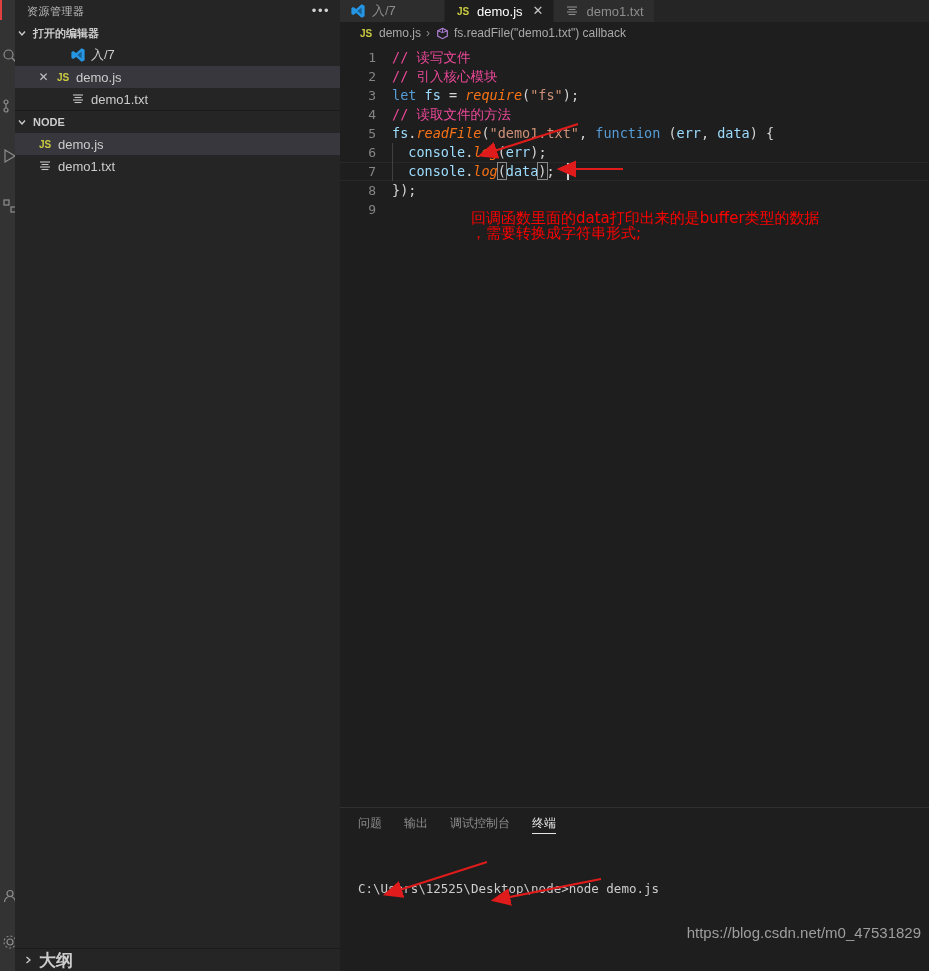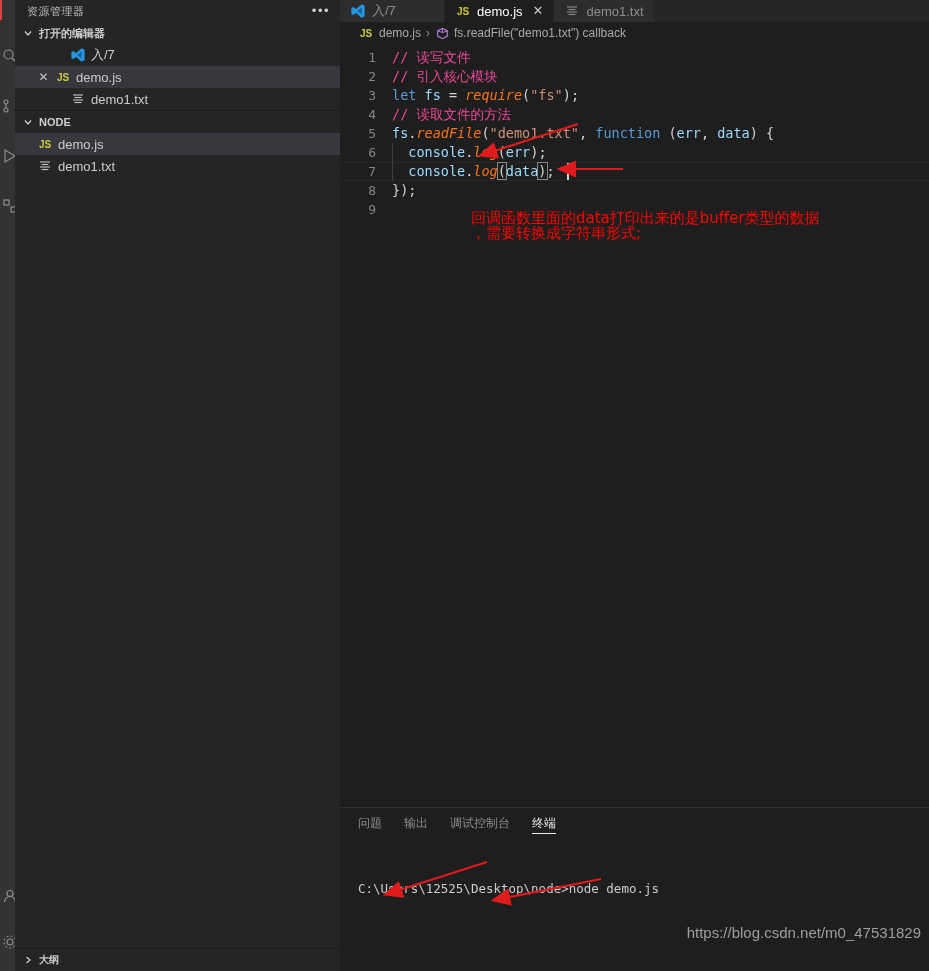--- a/index.html
+++ b/index.html
@@ -29,42 +29,42 @@
   .sb-title{
     height:22px;display:flex;align-items:center;
     padding:0 10px 0 12px;justify-content:space-between;
     font-size:11px;letter-spacing:.5px;color:#bbbbbb;
     background:#252526;flex:0 0 22px;
   }
   .sb-title .dots{letter-spacing:1.5px;font-size:13px;color:#cfcfcf;line-height:10px;}
 
   .sec-head{
     height:22px;display:flex;align-items:center;gap:4px;
-    padding-left:6px;font-size:11px;font-weight:bold;color:#cccccc;
+    font-size:11px;font-weight:bold;color:#cccccc;
     flex:0 0 22px;cursor:pointer;
   }
   .chev{width:14px;height:14px;flex:0 0 14px;display:flex;align-items:center;justify-content:center;}
   .chev svg{display:block;}
 
   .row{
     height:22px;display:flex;align-items:center;gap:5px;
     font-size:13px;color:#cccccc;cursor:pointer;white-space:nowrap;
     position:relative;
   }
   .row.sel{background:#37373d;}
   .row .close{width:13px;text-align:center;color:#c5c5c5;font-size:12px;line-height:12px;}
   .ficon{width:16px;height:16px;flex:0 0 16px;display:flex;align-items:center;justify-content:center;font-size:9px;font-weight:bold;}
   .js-ico{color:#cbcb41;font-size:10px;font-weight:bold;font-family:"Liberation Sans",sans-serif;}
   .txt-ico{color:#c5c5c5;}
   .vscode-ico{width:16px;height:16px;}
 
   .sb-fill{flex:1 1 auto;background:#252526;}
   .outline-head{
     height:22px;display:flex;align-items:center;gap:4px;padding-left:6px;
-    font-size:10px;font-weight:bold;color:#cccccc;flex:0 0 22px;
+    font-size:17px;font-weight:bold;color:#cccccc;flex:0 0 22px;
     border-top:1px solid #1b1b1c;cursor:pointer;
   }
   .sb-sep{height:1px;background:#1b1b1c;}
 
   
   .editorgroup{flex:1 1 auto;display:flex;flex-direction:column;min-width:0;background:#1e1e1e;}
 
   .tabs{height:22px;display:flex;background:#252526;flex:0 0 22px;}
   .tab{
     height:22px;display:flex;align-items:center;gap:6px;padding:0 10px;

